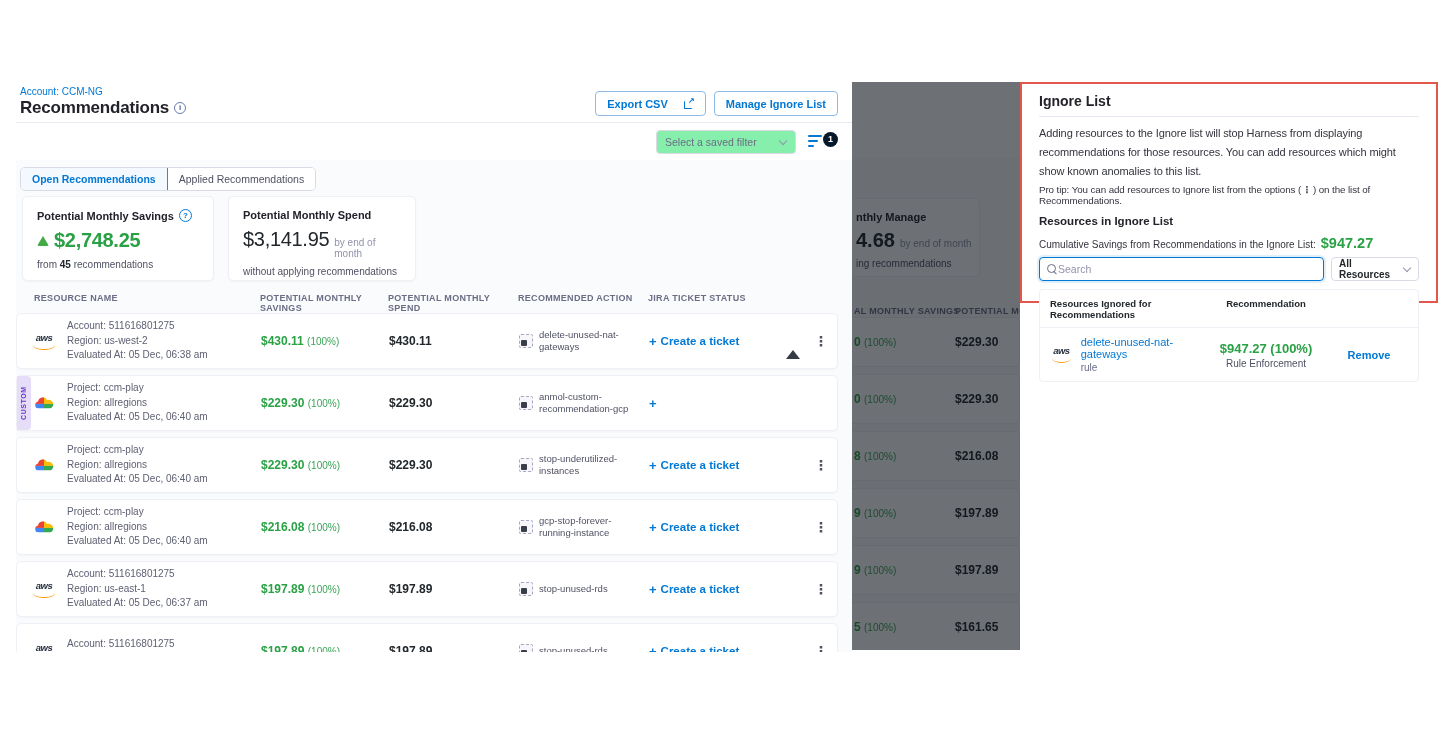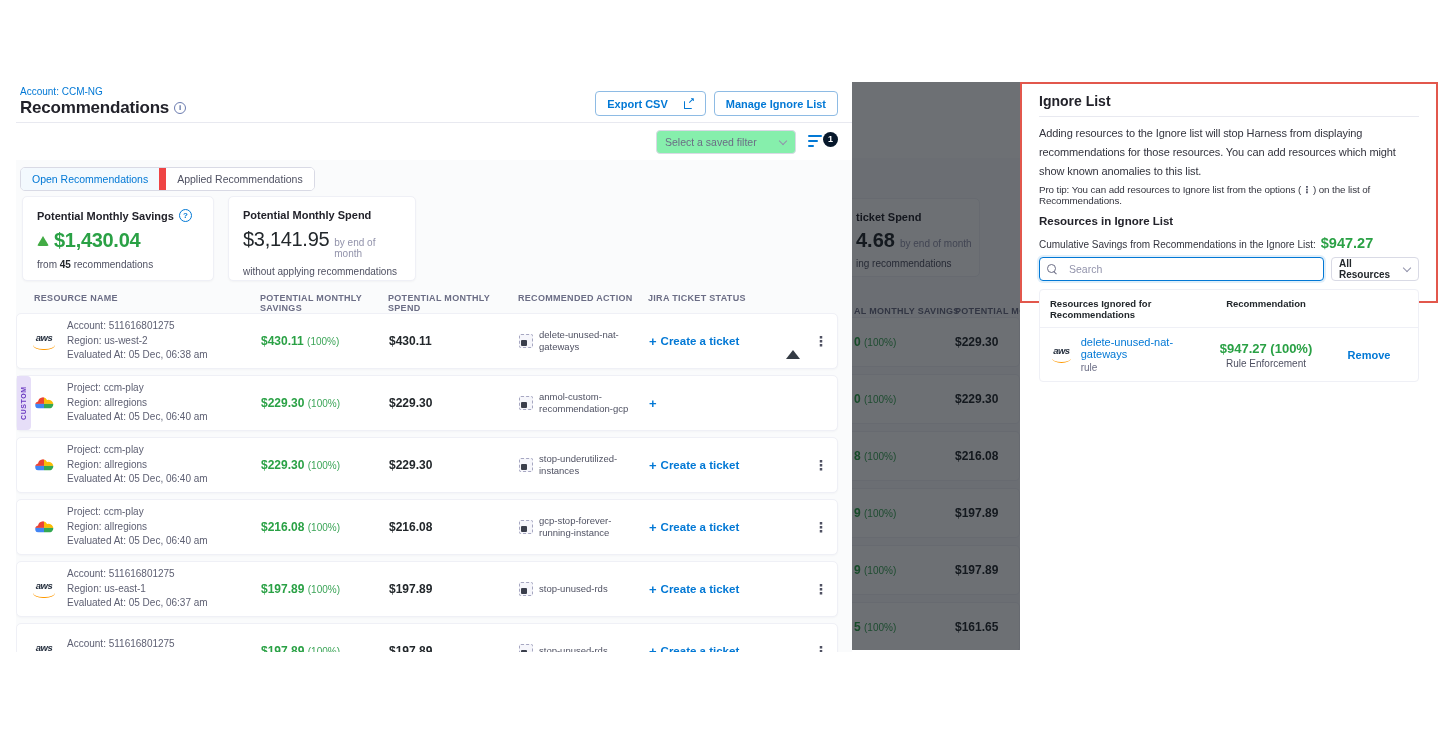--- a/index.html
+++ b/index.html
@@ -22,21 +22,21 @@
   .filter-row { position:absolute; right:14px; top:45px; display:flex; align-items:center; gap:12px; }
   .select-box { width:140px; height:24px; border:1px solid #d9dae5; border-radius:4px; background:#86efac; display:flex; align-items:center; justify-content:space-between; padding:0 8px; font-size:10.5px; color:#6b6d85; }
   .chev { width:8px; height:8px; display:inline-block; }
   .chev::before { content:""; display:block; width:5px; height:5px; border:1.4px solid #9293ab; border-top:none; border-left:none; transform:rotate(45deg); margin:0 auto; }
   .filter-ic-wrap { position:relative; width:30px; height:20px; }
   .fl { position:absolute; left:0; height:2px; background:#0278d5; border-radius:2px; }
   .fl1 { top:3px; width:14px; } .fl2 { top:8px; width:10px; } .fl3 { top:13px; width:6px; }
   .filter-badge { position:absolute; right:0; top:0; width:15px; height:15px; border-radius:50%; background:#07182b; color:#fff; font-size:9px; font-weight:bold; text-align:center; line-height:15px; }
   .tabs { position:absolute; left:4px; top:82px; display:inline-flex; border:1px solid #d9dae5; border-radius:5px; background:#fff; overflow:hidden; }
   .tab { padding:5px 11px; font-size:10.5px; color:#4f5162; background:#fff; cursor:pointer; }
-  .tab.active { color:#0278d5; font-weight:normal; background:#f3f9fe; border-right:7px solid #ef4444; }
+  .tab.active { color:#0278d5; font-weight:bold; background:#f3f9fe; border-right:1px solid #ef4444; }
   
   .cards { position:absolute; left:6px; top:111px; display:flex; gap:14px; }
   .card { background:#fff; border:1px solid #eff0f6; border-radius:5px; box-shadow:0 1px 2px rgba(40,41,61,.04); padding:12px 14px; height:85px; }
   .card.savings { width:192px; } .card.spend { width:188px; }
   .card-title-row { display:flex; align-items:center; gap:5px; }
   .card-title { font-size:11px; font-weight:bold; color:#22222a; }
   .help-ic { width:13px; height:13px; border:1px solid #0278d5; border-radius:50%; color:#0278d5; font-size:8px; line-height:11px; text-align:center; font-weight:bold; }
   .amount-row { display:flex; align-items:baseline; gap:5px; margin-top:7px; }
   .tri-up { width:0; height:0; border-left:6px solid transparent; border-right:6px solid transparent; border-bottom:10px solid #42ab45; border-radius:2px; align-self:center; }
   .amount-green { font-size:20px; font-weight:bold; color:#2aa145; letter-spacing:-.3px; }
@@ -98,21 +98,21 @@
   .panel-title { font-size:14px; font-weight:bold; color:#22222a; }
   .panel-divider { height:1px; background:#e8e9f0; margin:7px 0 7px 0; }
   .panel-desc { font-size:11px; color:#33343e; line-height:19px; letter-spacing:-.1px; }
   .pro-tip { margin-top:3px; font-size:9.8px; color:#33343e; letter-spacing:-.1px; }
   .tip-kebab { display:inline-block; font-size:10px; color:#4f5162; font-weight:bold; padding:0 1px; }
   .panel-sec-title { margin-top:9px; font-size:11.5px; font-weight:bold; color:#22222a; }
   .cum-row { margin-top:8px; display:flex; align-items:baseline; gap:5px; }
   .cum-label { font-size:10px; color:#33343e; }
   .cum-value { font-size:14.5px; font-weight:bold; color:#2aa145; }
   .panel-controls { margin-top:6px; display:flex; gap:7px; }
-  .search-box { flex:1; height:24px; border:1.5px solid #0278d5; border-radius:4px; background:#fff; display:flex; align-items:center; padding:0 7px; gap:11px; box-shadow:0 0 0 2px rgba(2,120,213,.12); }
+  .search-box { flex:1; height:24px; border:1.5px solid #0278d5; border-radius:4px; background:#fff; display:flex; align-items:center; padding:0 7px; gap:0; box-shadow:0 0 0 2px rgba(2,120,213,.12); }
   .search-box input { border:none; outline:none; flex:1; font-size:10.5px; color:#22222a; font-family:inherit; background:transparent; }
   .search-box input::placeholder { color:#9293ab; }
   .res-select { width:88px; height:24px; border:1px solid #d9dae5; border-radius:4px; background:#fff; display:flex; align-items:center; justify-content:space-between; padding:0 7px; font-size:10px; font-weight:bold; color:#22272b; }
   .panel-table { margin-top:8px; border:1px solid #eff0f6; border-radius:4px; background:#fff; }
   .pt-head { display:grid; grid-template-columns:1fr 128px 78px; padding:8px 10px 7px 10px; border-bottom:1px solid #eff0f6; }
   .pt-th { font-size:9.5px; font-weight:bold; color:#22272b; }
   .pt-th.c { text-align:center; }
   .pt-row { display:grid; grid-template-columns:1fr 128px 78px; padding:8px 10px; align-items:center; }
   .pt-name-cell { display:flex; gap:8px; align-items:center; }
   .pt-name { font-size:11px; color:#0278d5; cursor:pointer; }
@@ -169,21 +169,21 @@
     </div>
 
     <div class="cards">
       <div class="card savings">
         <div class="card-title-row">
           <span class="card-title">Potential Monthly Savings</span>
           <span class="help-ic">?</span>
         </div>
         <div class="amount-row">
           <span class="tri-up"></span>
-          <span class="amount-green">$1,430.04</span>
+          <span class="amount-green">$2,748.25</span>
         </div>
         <div class="card-sub">
           <span>from</span>
           <b>45</b>
           <span>recommendations</span>
         </div>
       </div>
       <div class="card spend">
         <div class="card-title-row">
           <span class="card-title">Potential Monthly Spend</span>
@@ -393,21 +393,21 @@
         <div class="kebab">⋮</div>
       </div>
     </div>
 
     <div class="ctx-arrow"></div>
   </div>
 
   <div class="dimmed">
     <div class="dim-grey"></div>
     <div class="dim-card">
-      <div class="dim-card-title">ticket Spend</div>
+      <div class="dim-card-title">nthly Manage</div>
       <div class="dim-amt-row">
         <span class="dim-amt">4.68</span>
         <span class="dim-amt-suffix">by end of month</span>
       </div>
       <div class="dim-card-sub">ing recommendations</div>
     </div>
     <div class="dim-head">
       <span class="h1">AL MONTHLY SAVINGS</span>
       <span class="h2">POTENTIAL MONTHL</span>
     </div>

